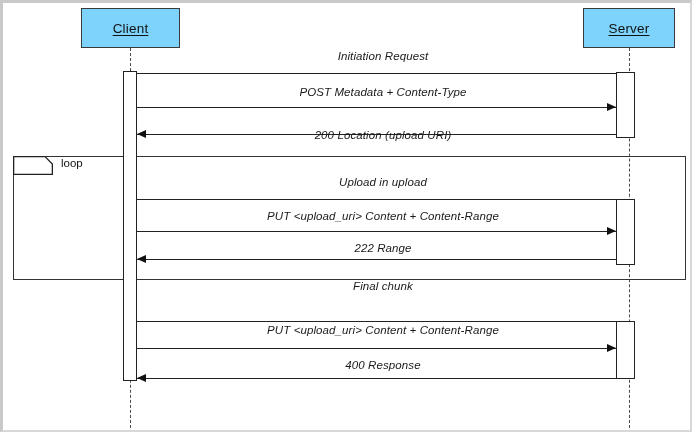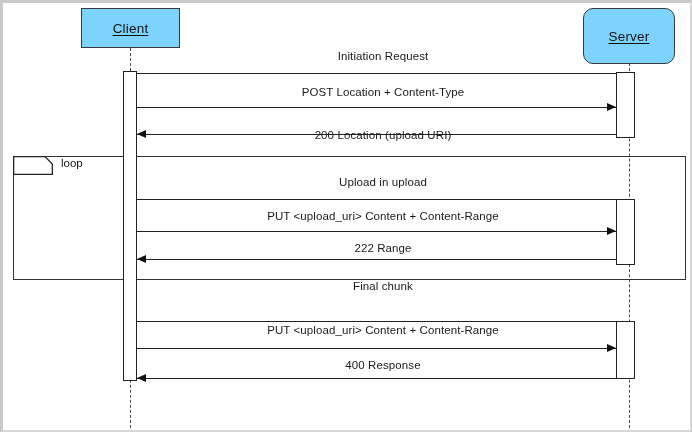--- a/index.html
+++ b/index.html
@@ -81,20 +81,21 @@
 
   
   .msgtext{
     position:absolute;
     font-size:11.5px;
     color:#1a1a1a;
     text-align:center;
     white-space:nowrap;
     z-index:45;
     letter-spacing:.1px;
+    font-style:italic;
   }
 
   
   .fragment{
     position:absolute;
     border:1.3px solid #333333;
     box-sizing:border-box;
     background:transparent;
     z-index:15;
   }
@@ -154,28 +155,28 @@
       <div class="activation" style="left: 120px; top: 68px; width: 14px; height: 310px;"></div>
       <div class="activation" style="left: 613px; top: 69px; width: 19px; height: 66px;"></div>
       <div class="activation" style="left: 613px; top: 196px; width: 19px; height: 66px;"></div>
       <div class="activation" style="left: 613px; top: 318px; width: 19px; height: 58px;"></div>
     </div>
 
   <div class="layer" id="participants-layer">
       <div class="participant" style="left: 78px; top: 5px; width: 99px; height: 40px;">
         <span class="pname">Client</span>
       </div>
-      <div class="participant" style="left: 580px; top: 5px; width: 92px; height: 56px; border-radius: 10px;">
+      <div class="participant" style="left: 580px; top: 5px; width: 92px; height: 40px;">
         <span class="pname">Server</span>
       </div>
     </div>
 
   <div class="layer" id="labels-layer">
       <div class="msgtext" style="left: 134px; width: 492px; top: 47px;">Initiation Request</div>
-      <div class="msgtext" style="left: 134px; width: 492px; top: 83px;">POST Location + Content-Type</div>
+      <div class="msgtext" style="left: 134px; width: 492px; top: 83px;">POST Metadata + Content-Type</div>
       <div class="msgtext" style="left: 134px; width: 492px; top: 119px; margin-top: 7px;">200 Location (upload URI)</div>
       <div class="msgtext" style="left: 134px; width: 492px; top: 173px;">Upload in upload</div>
       <div class="msgtext" style="left: 134px; width: 492px; top: 207px;">PUT &lt;upload_uri&gt; Content + Content-Range</div>
       <div class="msgtext" style="left: 134px; width: 492px; top: 239px;">222 Range</div>
       <div class="msgtext" style="left: 134px; width: 492px; top: 277px;">Final chunk</div>
       <div class="msgtext" style="left: 134px; width: 492px; top: 321px;">PUT &lt;upload_uri&gt; Content + Content-Range</div>
       <div class="msgtext" style="left: 134px; width: 492px; top: 356px;">400 Response</div>
     </div>
 
 </div>

